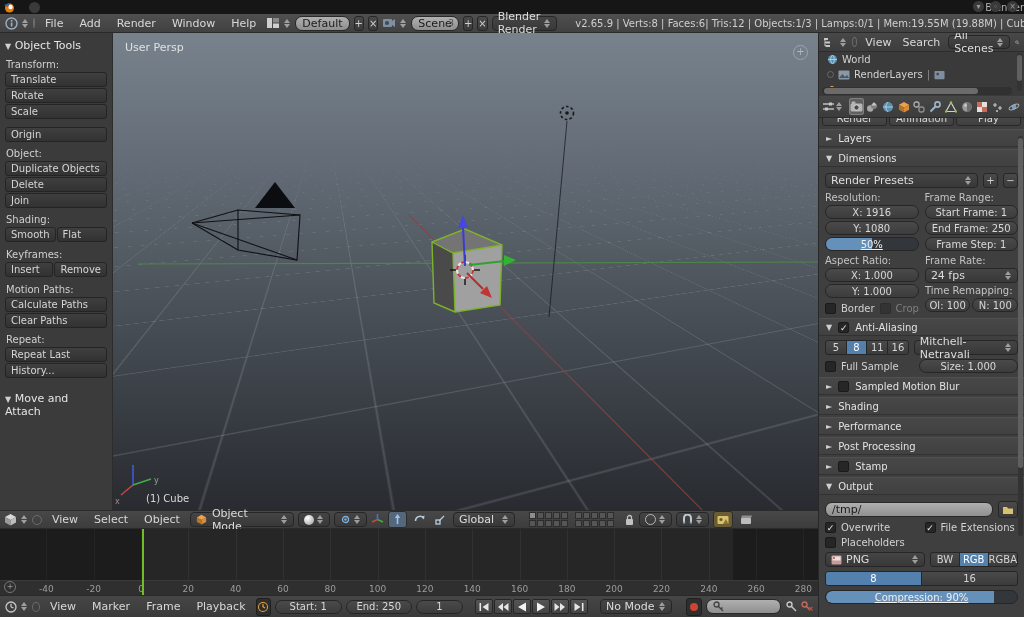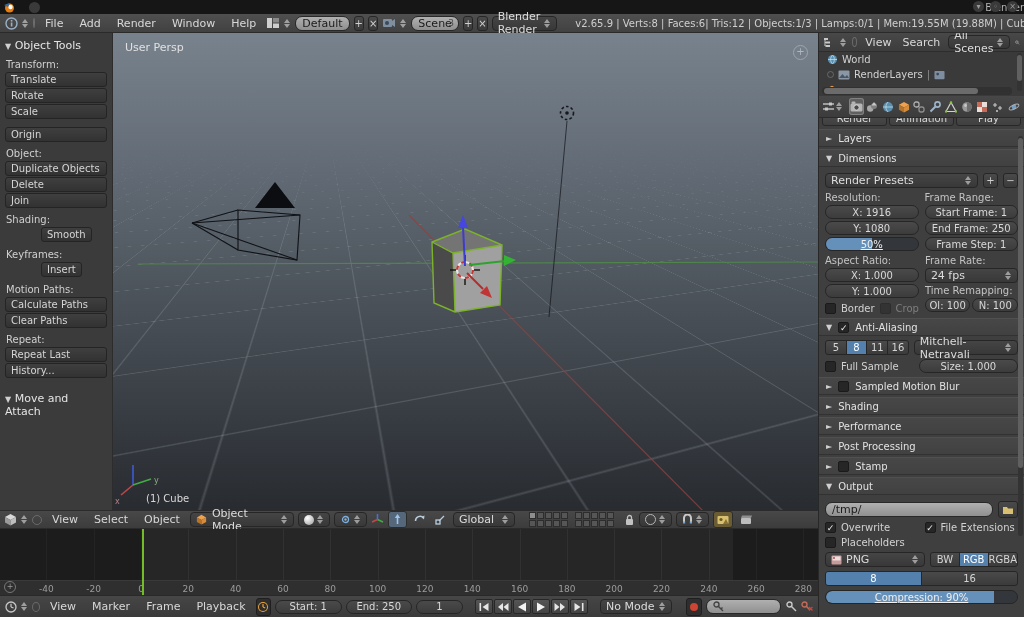--- a/index.html
+++ b/index.html
@@ -22,21 +22,21 @@
   .smallbtn{width:15px;height:15px;background:linear-gradient(#4a4a4a,#3a3a3a);border:1px solid #262626;border-radius:3px;color:#d0d0d0;display:flex;align-items:center;justify-content:center;font-size:10px;box-sizing:border-box;}
   .circ{width:8px;height:8px;border-radius:50%;border:1px solid #8a8a8a;opacity:.55;}
   .stats{color:#cfcfcf;font-size:10px;margin-left:6px;white-space:nowrap;}
   
   .main{position:absolute;top:33px;left:0;width:1024px;height:584px;}
   
   .toolshelf{position:absolute;left:0;top:0;width:113px;height:477px;background:#3b3b3b;border-right:1px solid #2c2c2c;padding:3px 5px;box-sizing:border-box;}
   .ts-title{font-size:11px;color:#e4e4e4;margin:3px 0 7px;}
   .ts-label{font-size:10px;color:#d0d0d0;margin:6px 1px 2px;}
   .ts-btn{height:15px;background:linear-gradient(#3f3f3f,#323232);border:1px solid #242424;border-radius:3px;color:#d5d5d5;font-size:10px;display:flex;align-items:center;padding:0 5px;margin-bottom:1px;box-sizing:border-box;}
-  .ts-row{display:flex;gap:1px;} .ts-row .ts-btn{flex:1;margin-left:36px;}
+  .ts-row{display:flex;gap:1px;} .ts-row .ts-btn{flex:1;}
   .ts-bottom{margin-top:14px;}
   
   .viewport{position:absolute;left:113px;top:0;width:705px;height:477px;overflow:hidden;background:linear-gradient(180deg,#78828d 0%,#616a74 30%,#474e55 60%,#282b30 100%);}
   .gridwrap{position:absolute;inset:0;overflow:hidden;
     -webkit-mask-image:linear-gradient(180deg,transparent 0,transparent 105px,rgba(0,0,0,.9) 190px,#000 265px);
     mask-image:linear-gradient(180deg,transparent 0,transparent 105px,rgba(0,0,0,.9) 190px,#000 265px);}
   .grid3d{position:absolute;left:-1048px;top:-1161px;width:2800px;height:2800px;
     background:repeating-linear-gradient(90deg,rgba(222,229,236,.17) 0 1px,transparent 1px 76px),
                repeating-linear-gradient(0deg,rgba(222,229,236,.17) 0 1px,transparent 1px 76px);
     transform:perspective(430px) rotateX(69deg) rotateZ(-17deg);}

